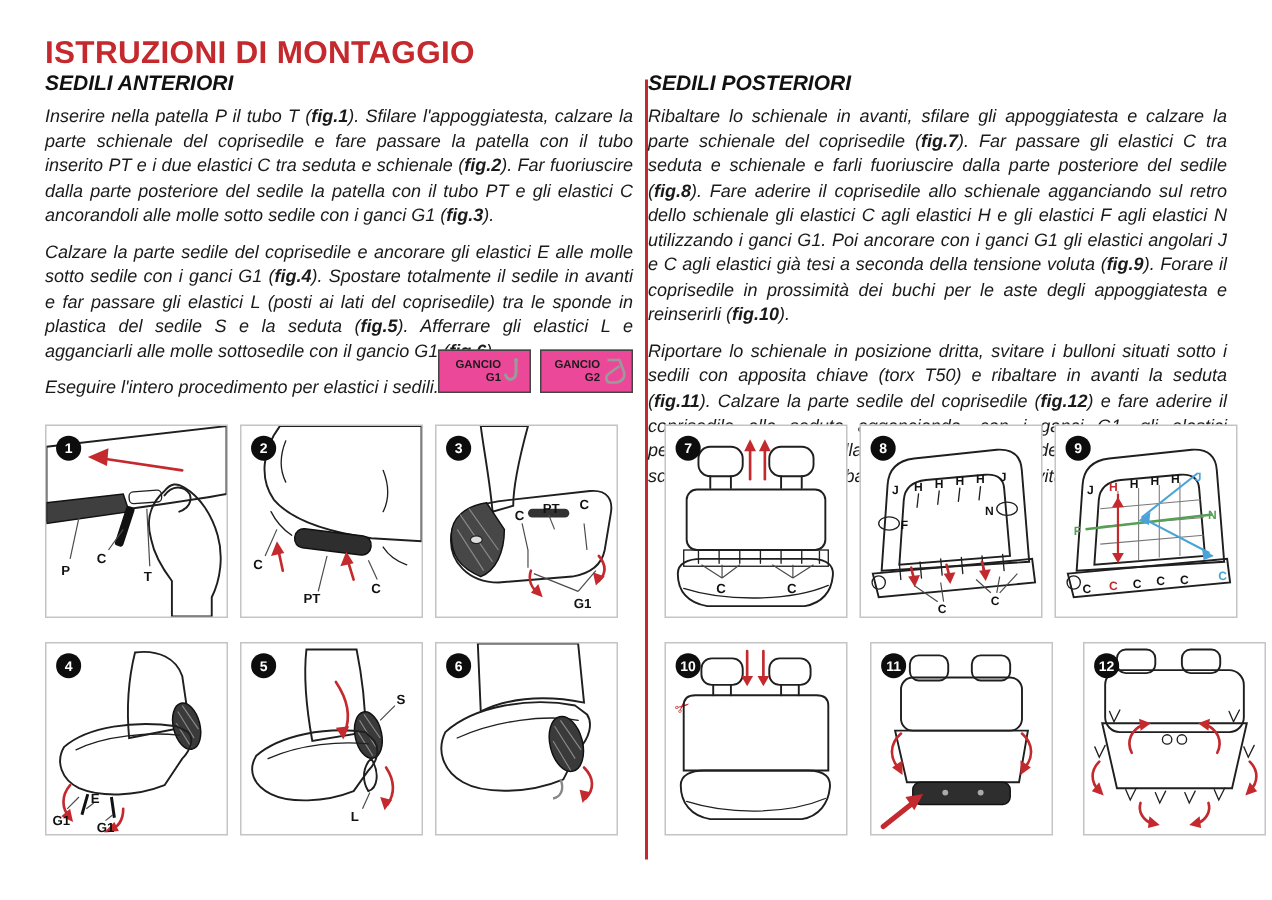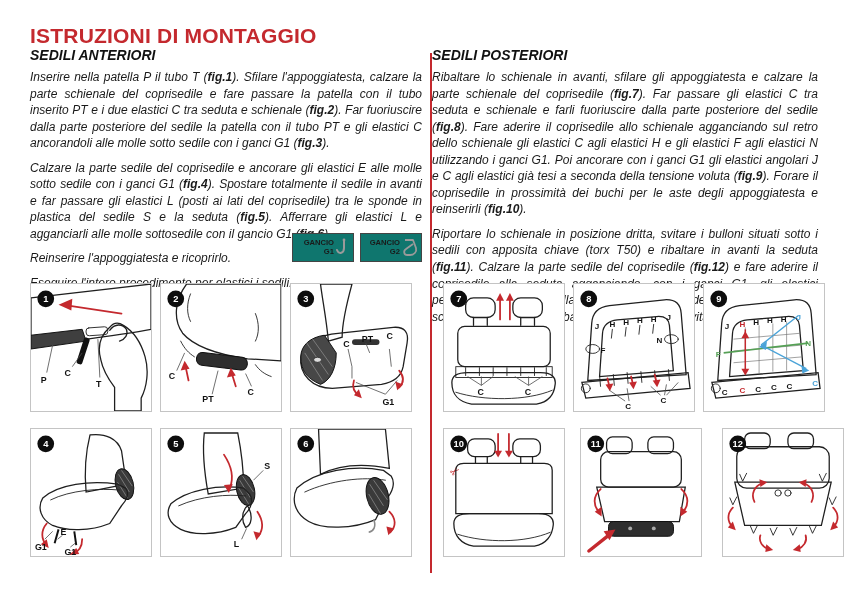--- a/index.html
+++ b/index.html
@@ -18,21 +18,21 @@
   .col h2{margin:0 0 6px 0;font-size:14px;font-weight:bold;color:#111;}
   .para{
     margin:0 0 8px 0;font-size:12px;line-height:1.38;text-align:justify;
   }
   .para b{font-weight:bold;}
   .divider{
     position:absolute;left:430px;top:53px;width:2px;height:520px;
     background:var(--accent);
   }
   .hookbox{
-    position:absolute;width:62px;height:29px;border:1px solid #444;background:#0f766e;
+    position:absolute;width:62px;height:29px;border:1px solid #444;background:#ec4899;
     display:flex;align-items:center;justify-content:flex-end;box-sizing:border-box;
     padding:2px 3px 2px 0;gap:2px;
   }
   .hookbox .htxt{display:flex;flex-direction:column;align-items:flex-end;line-height:1.1;}
   .hookbox .hname{font-size:7.6px;font-weight:bold;}
   .hookbox .hcode{font-size:7.6px;font-weight:bold;}
   .fig{
     position:absolute;width:122px;height:129px;background:#fff;
     border:1px solid #c4c4c4;box-sizing:border-box;
   }
@@ -60,21 +60,20 @@
 
   <h1 class="title">ISTRUZIONI DI MONTAGGIO</h1>
 
   <div class="divider"></div>
 
   <div class="col col-left">
     <h2>SEDILI ANTERIORI</h2>
     <div>
         <p class="para"><span>Inserire nella patella P il tubo T (</span><b>fig.1</b><span>). Sfilare l'appoggiatesta, calzare la parte schienale del coprisedile e fare passare la patella con il tubo inserito PT e i due elastici C tra seduta e schienale (</span><b>fig.2</b><span>). Far fuoriuscire dalla parte posteriore del sedile la patella con il tubo PT e gli elastici C ancorandoli alle molle sotto sedile con i ganci G1 (</span><b>fig.3</b><span>).</span></p>
         <p class="para"><span>Calzare la parte sedile del coprisedile e ancorare gli elastici E alle molle sotto sedile con i ganci G1 (</span><b>fig.4</b><span>). Spostare totalmente il sedile in avanti e far passare gli elastici L (posti ai lati del coprisedile) tra le sponde in plastica del sedile S e la seduta (</span><b>fig.5</b><span>). Afferrare gli elastici L e agganciarli alle molle sottosedile con il gancio G1 (</span><b>fig.6</b><span>).</span></p>
-        <p class="para"><span>Reinserire l'appoggiatesta e ricoprirlo.</span></p>
         <p class="para"><span>Eseguire l'intero procedimento per elastici i sedili.</span></p>
       </div>
   </div>
 
   <div class="col col-right">
     <h2>SEDILI POSTERIORI</h2>
     <div>
         <p class="para"><span>Ribaltare lo schienale in avanti, sfilare gli appoggiatesta e calzare la parte schienale del coprisedile (</span><b>fig.7</b><span>). Far passare gli elastici C tra seduta e schienale e farli fuoriuscire dalla parte posteriore del sedile (</span><b>fig.8</b><span>). Fare aderire il coprisedile allo schienale agganciando sul retro dello schienale gli elastici C agli elastici H e gli elastici F agli elastici N utilizzando i ganci G1. Poi ancorare con i ganci G1 gli elastici angolari J e C agli elastici già tesi a seconda della tensione voluta (</span><b>fig.9</b><span>). Forare il coprisedile in prossimità dei buchi per le aste degli appoggiatesta e reinserirli (</span><b>fig.10</b><span>).</span></p>
         <p class="para"><span>Riportare lo schienale in posizione dritta, svitare i bulloni situati sotto i sedili con apposita chiave (torx T50) e ribaltare in avanti la seduta (</span><b>fig.11</b><span>). Calzare la parte sedile del coprisedile (</span><b>fig.12</b><span>) e fare aderire il coprisedile alla seduta agganciando, con i ganci G1, gli elastici perimetrali sul retro della seduta come precedentemente fatto sullo schienale (vedi fig.9). Abbassare la seduta e riavvitare i bulloni.</span></p>
       </div>

